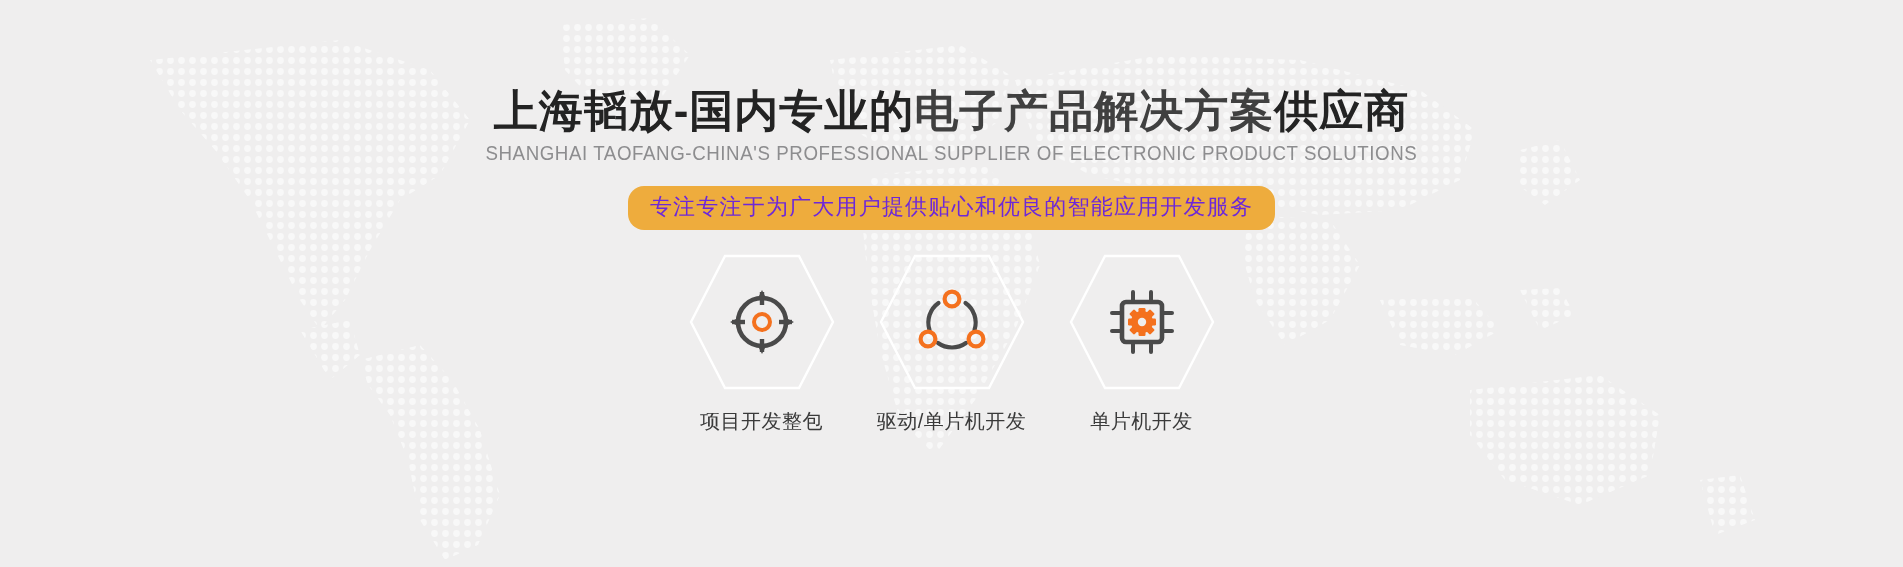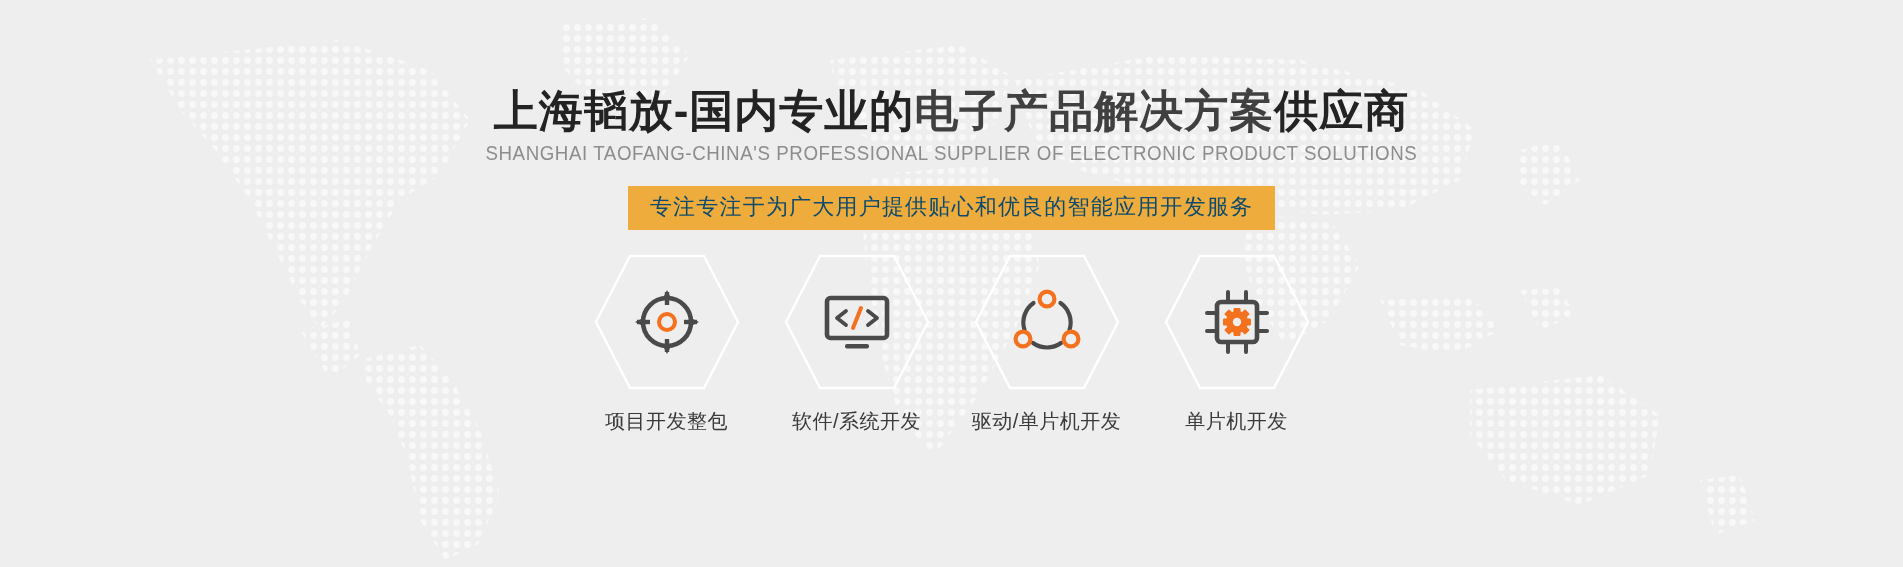--- a/index.html
+++ b/index.html
@@ -65,25 +65,25 @@
     letter-spacing: 0.6px;
     color: #8d8d8f;
     white-space: nowrap;
     font-family: "Liberation Sans", "DejaVu Sans", sans-serif;
     transform: scaleX(0.96);
   }
 
   .badge {
     margin-top: 21px;
     background: #eeac3d;
-    color: #0c4a6e;
+    color: #6d28d9;
     font-size: 22px;
     letter-spacing: 1.2px;
     padding: 8px 22px 10px 22px;
-    border-radius: 0;
+    border-radius: 16px;
     white-space: nowrap;
     line-height: 1.15;
   }
 
   
   .services {
     margin-top: 22px;
     display: flex;
     align-items: flex-start;
     justify-content: center;
@@ -194,35 +194,20 @@
             <rect x="6" y="33.8" width="13" height="4.4" fill="#4a4a4a"></rect>
             <path d="M68 36 L58 31 L61 36 L58 41 Z" fill="#4a4a4a"></path>
             <rect x="53" y="33.8" width="13" height="4.4" fill="#4a4a4a"></rect>
             <circle cx="36" cy="36" r="8" fill="none" stroke="#f4711e" stroke-width="4"></circle>
           </svg>
         </div>
         <div class="svc-label">项目开发整包</div>
       </div>
 
 
-      <div class="service">
-        <div class="hex-wrap">
-          <svg class="hex-outline" viewBox="0 0 148 140">
-            <polygon points="37,4 111,4 145,70 111,136 37,136 3,70" fill="none" stroke="#ffffff" stroke-width="2.4"></polygon>
-          </svg>
-          <svg class="svc-icon" viewBox="0 0 72 72">
-            <rect x="6" y="12" width="60" height="40" rx="3.5" ry="3.5" fill="none" stroke="#4a4a4a" stroke-width="4.6"></rect>
-            <rect x="24" y="58" width="24" height="4.6" rx="2" fill="#4a4a4a"></rect>
-            <path d="M25 25 L16 32 L25 39" fill="none" stroke="#4a4a4a" stroke-width="3.8" stroke-linecap="round" stroke-linejoin="round"></path>
-            <path d="M47 25 L56 32 L47 39" fill="none" stroke="#4a4a4a" stroke-width="3.8" stroke-linecap="round" stroke-linejoin="round"></path>
-            <line x1="40" y1="22" x2="32" y2="42" stroke="#f4711e" stroke-width="4" stroke-linecap="round"></line>
-          </svg>
-        </div>
-        <div class="svc-label">软件/系统开发</div>
-      </div>
 
       <div class="service">
         <div class="hex-wrap">
           <svg class="hex-outline" viewBox="0 0 148 140">
             <polygon points="37,4 111,4 145,70 111,136 37,136 3,70" fill="none" stroke="#ffffff" stroke-width="2.4"></polygon>
           </svg>
           <svg class="svc-icon" viewBox="0 0 72 72">
             <path d="M22.5 17 A24 24 0 0 0 13.5 44" fill="none" stroke="#4a4a4a" stroke-width="4.2" stroke-linecap="round"></path>
             <path d="M49.5 17 A24 24 0 0 1 58.5 44" fill="none" stroke="#4a4a4a" stroke-width="4.2" stroke-linecap="round"></path>
             <path d="M22 57 A24 24 0 0 0 50 57" fill="none" stroke="#4a4a4a" stroke-width="4.2" stroke-linecap="round"></path>

